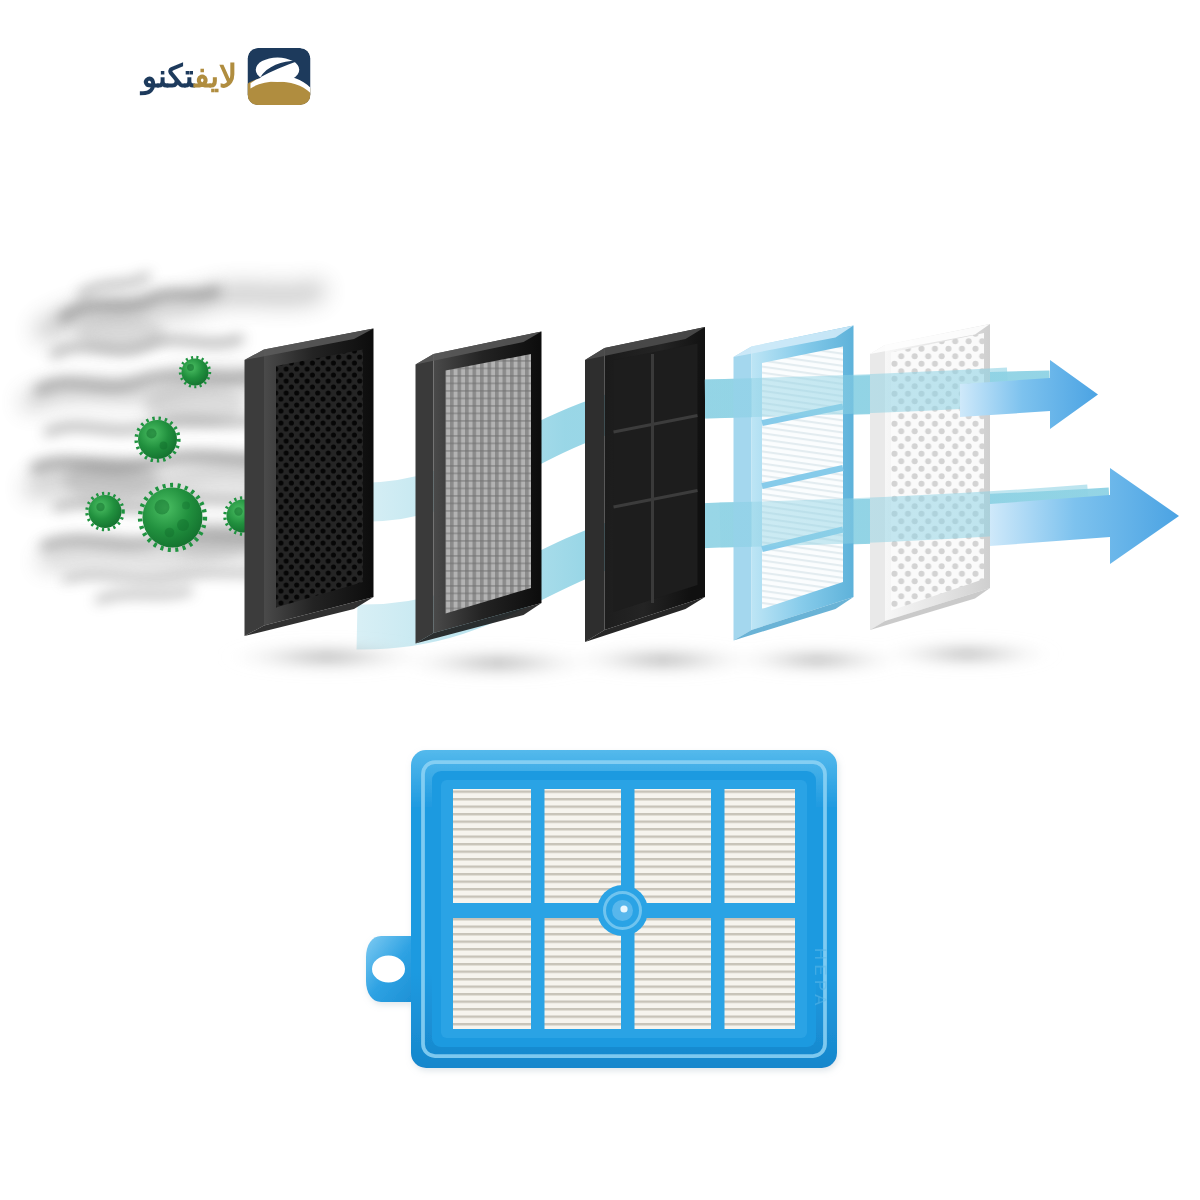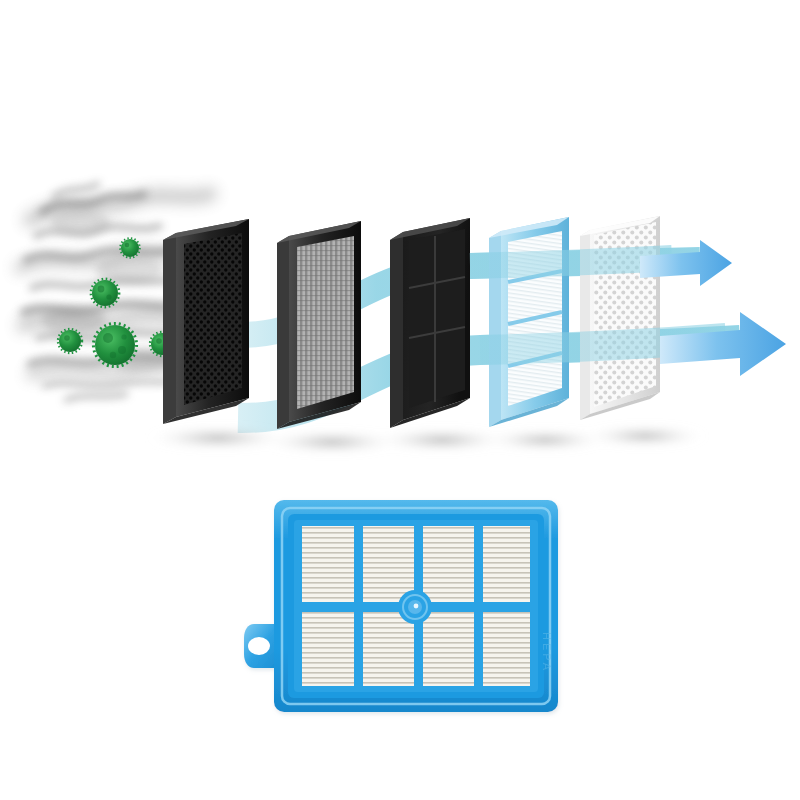--- a/index.html
+++ b/index.html
@@ -94,20 +94,41 @@
     width: 340px;
     height: 250px;
   }
   svg { display: block; overflow: visible; }
 </style>
 </head>
 <body style="background: rgb(255, 255, 255);">
 
 <div id="stage">
 
+  <div id="brand">
+    <div id="brand-text">
+      <span class="gold">لایف</span><span class="navy">تکنو</span>
+    </div>
+    <div id="brand-mark">
+      <svg width="44" height="44" viewBox="0 0 44 44">
+        <defs>
+          <clipPath id="markClip">
+            <rect x="1" y="3" width="42" height="38" rx="7" ry="7"></rect>
+          </clipPath>
+        </defs>
+        <g clip-path="url(#markClip)">
+          <rect x="1" y="3" width="42" height="38" rx="7" ry="7" fill="#1d3a5c"></rect>
+          <path d="M1,27 C10,20 34,20 43,30 L43,41 L1,41 Z" fill="#b08d3f"></path>
+          <path d="M3,26.5 C12,19 33,19 43,29.5 L43,33 C33,23 12,23.5 3,30 Z" fill="#ffffff"></path>
+          <ellipse cx="21" cy="17.5" rx="14.5" ry="8.2" fill="#ffffff"></ellipse>
+          <path d="M9.5,22.5 C14,14.5 26,11 35,11.5 C26,14.5 17,18.5 9.5,22.5 Z" fill="#1d3a5c"></path>
+        </g>
+      </svg>
+    </div>
+  </div>
 
   <div id="smoke-cloud">
     <svg width="215" height="250" viewBox="0 0 215 250">
       <defs>
         <filter id="smokeBlur" x="-40%" y="-40%" width="180%" height="180%">
           <feGaussianBlur stdDeviation="4.2"></feGaussianBlur>
         </filter>
         <filter id="smokeBlurSoft" x="-40%" y="-40%" width="180%" height="180%">
           <feGaussianBlur stdDeviation="7"></feGaussianBlur>
         </filter>

